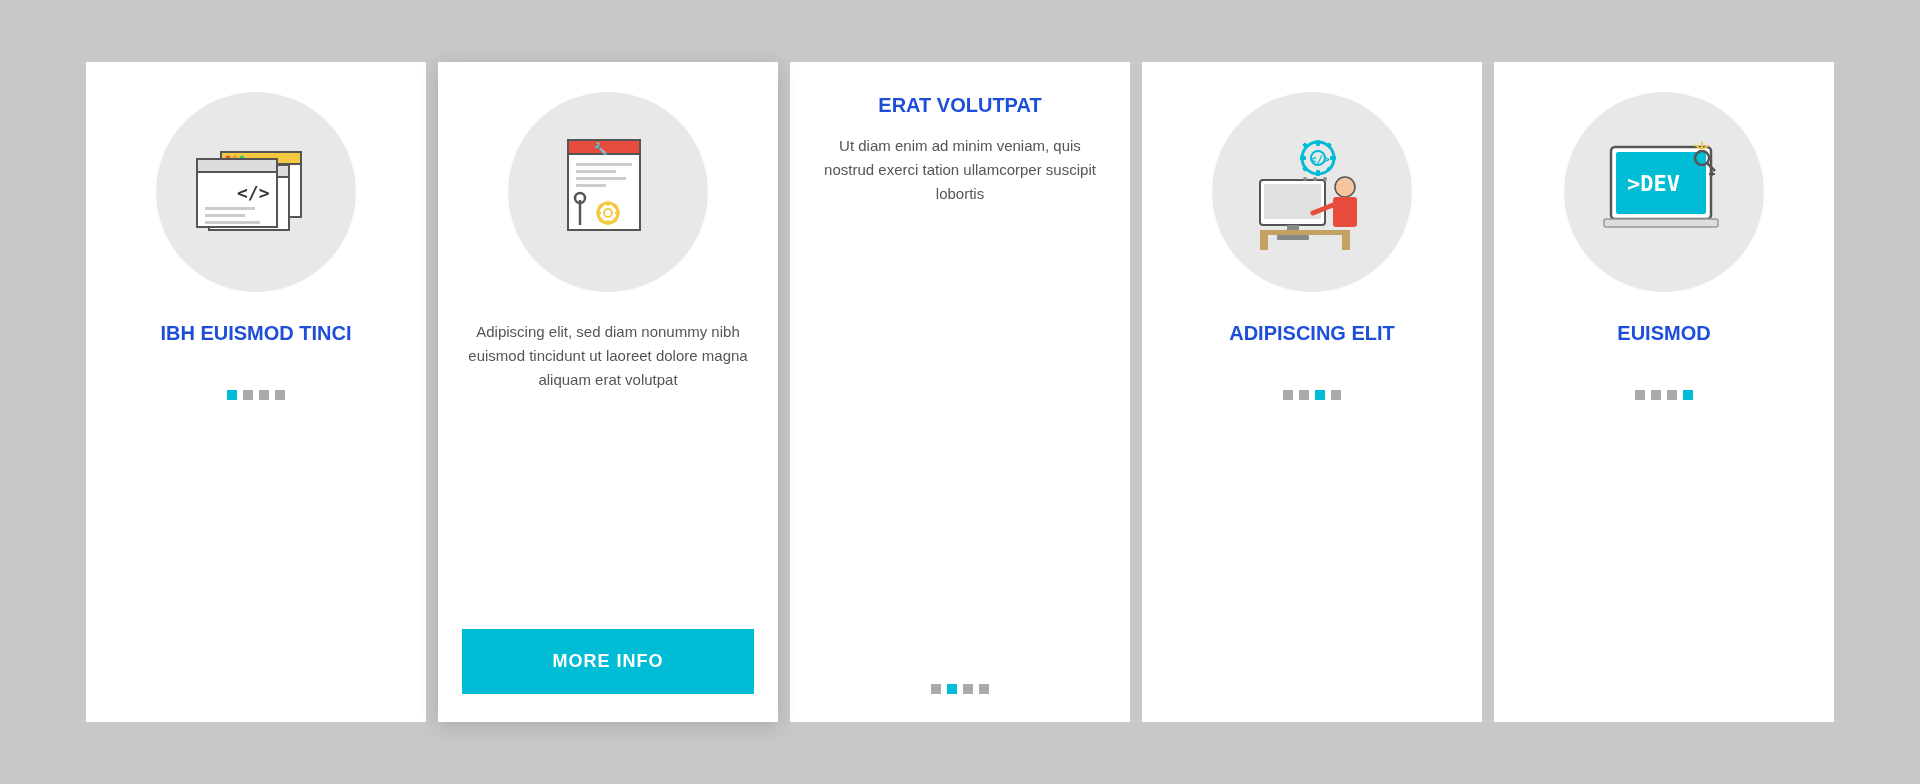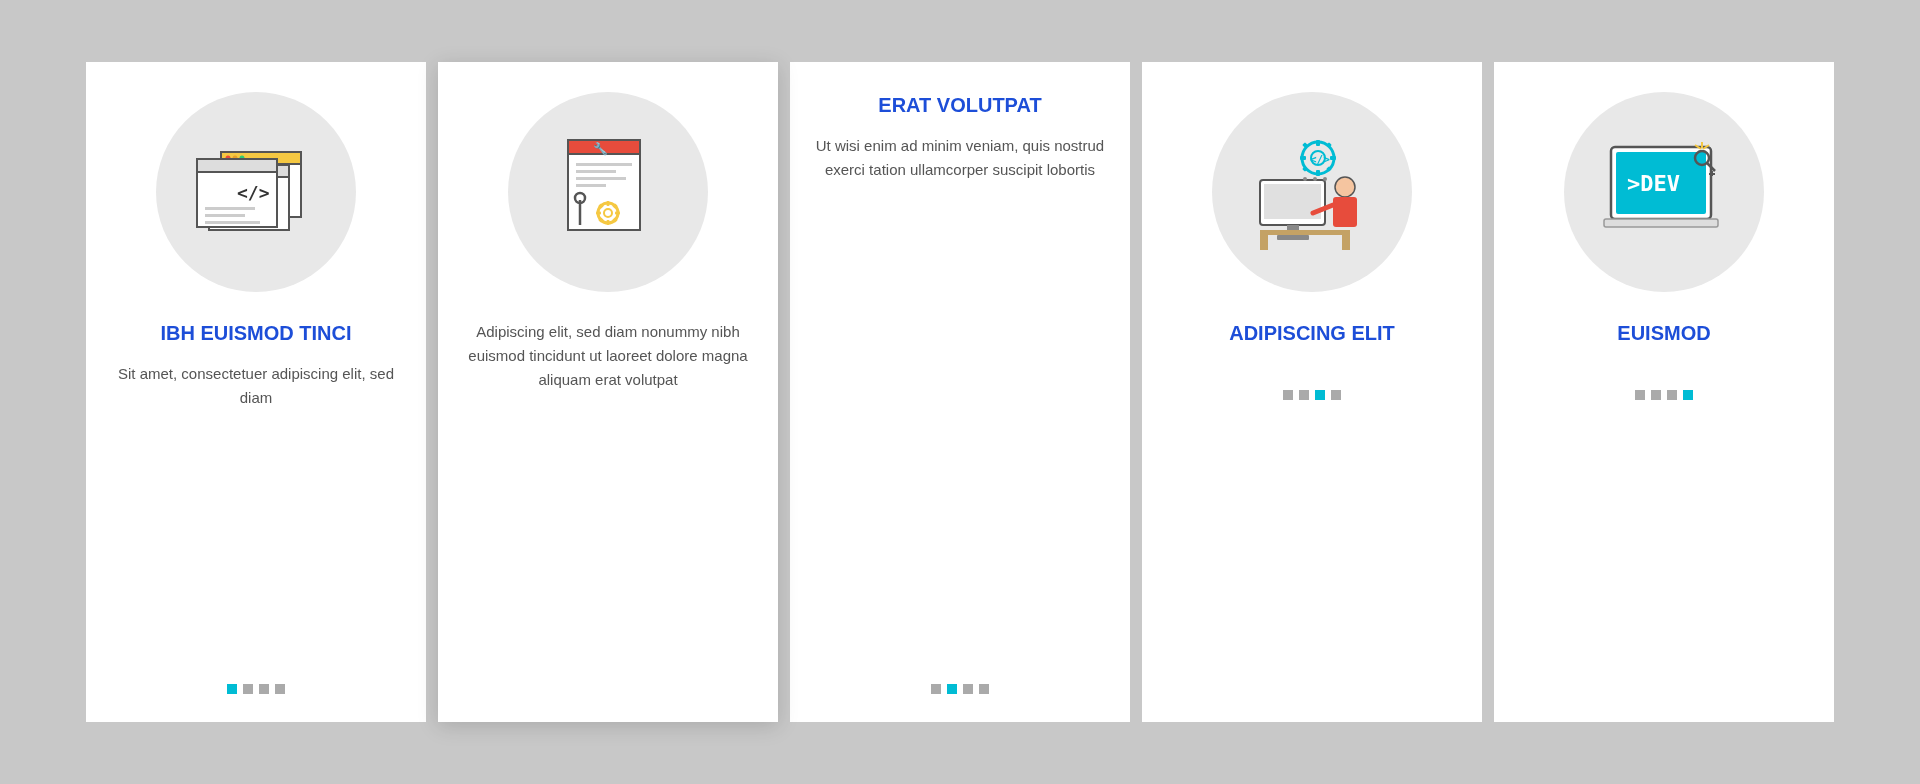--- a/index.html
+++ b/index.html
@@ -127,21 +127,20 @@
         <rect x="6" y="22" width="80" height="13" fill="#ddd" stroke="#555" stroke-width="2"></rect>
 
         <text x="46" y="62" font-size="18" font-weight="bold" fill="#333" font-family="monospace">&lt;/&gt;</text>
 
         <rect x="14" y="70" width="50" height="3" fill="#ccc"></rect>
         <rect x="14" y="77" width="40" height="3" fill="#ccc"></rect>
         <rect x="14" y="84" width="55" height="3" fill="#ccc"></rect>
       </svg>
     </div>
     <div class="card-title">IBH EUISMOD TINCI</div>
-    <div class="card-desc">Sit amet, consectetuer adipiscing elit, sed diam</div>
     <div class="dots">
       <div class="dot active"></div>
       <div class="dot"></div>
       <div class="dot"></div>
       <div class="dot"></div>
     </div>
   </div>
 
   <div class="card active">
     <div class="icon-circle">
@@ -170,25 +169,26 @@
           <rect x="15" y="1" width="4" height="4" fill="#f5c842" rx="1" transform="rotate(45,17,3)"></rect>
           <rect x="1" y="15" width="4" height="4" fill="#f5c842" rx="1" transform="rotate(45,3,17)"></rect>
           <rect x="15" y="15" width="4" height="4" fill="#f5c842" rx="1" transform="rotate(45,17,17)"></rect>
         </g>
 
         <line x1="32" y1="65" x2="32" y2="90" stroke="#555" stroke-width="2.5"></line>
         <circle cx="32" cy="63" r="5" fill="none" stroke="#555" stroke-width="2.5"></circle>
       </svg>
     </div>
     <div class="card-desc">Adipiscing elit, sed diam nonummy nibh euismod tincidunt ut laoreet dolore magna aliquam erat volutpat</div>
+    <button class="more-info-btn">MORE INFO</button>
   </div>
 
   <div class="card">
     <div class="card-title">ERAT VOLUTPAT</div>
-    <div class="card-desc">Ut wisi enim ad minim veniam, quis nostrud exerci tation ullamcorper suscipit lobortis</div>
+    <div class="card-desc">Ut diam enim ad minim veniam, quis nostrud exerci tation ullamcorper suscipit lobortis</div>
     <div class="dots">
       <div class="dot"></div>
       <div class="dot active"></div>
       <div class="dot"></div>
       <div class="dot"></div>
     </div>
   </div>
 
   <div class="card">
     <div class="icon-circle">

